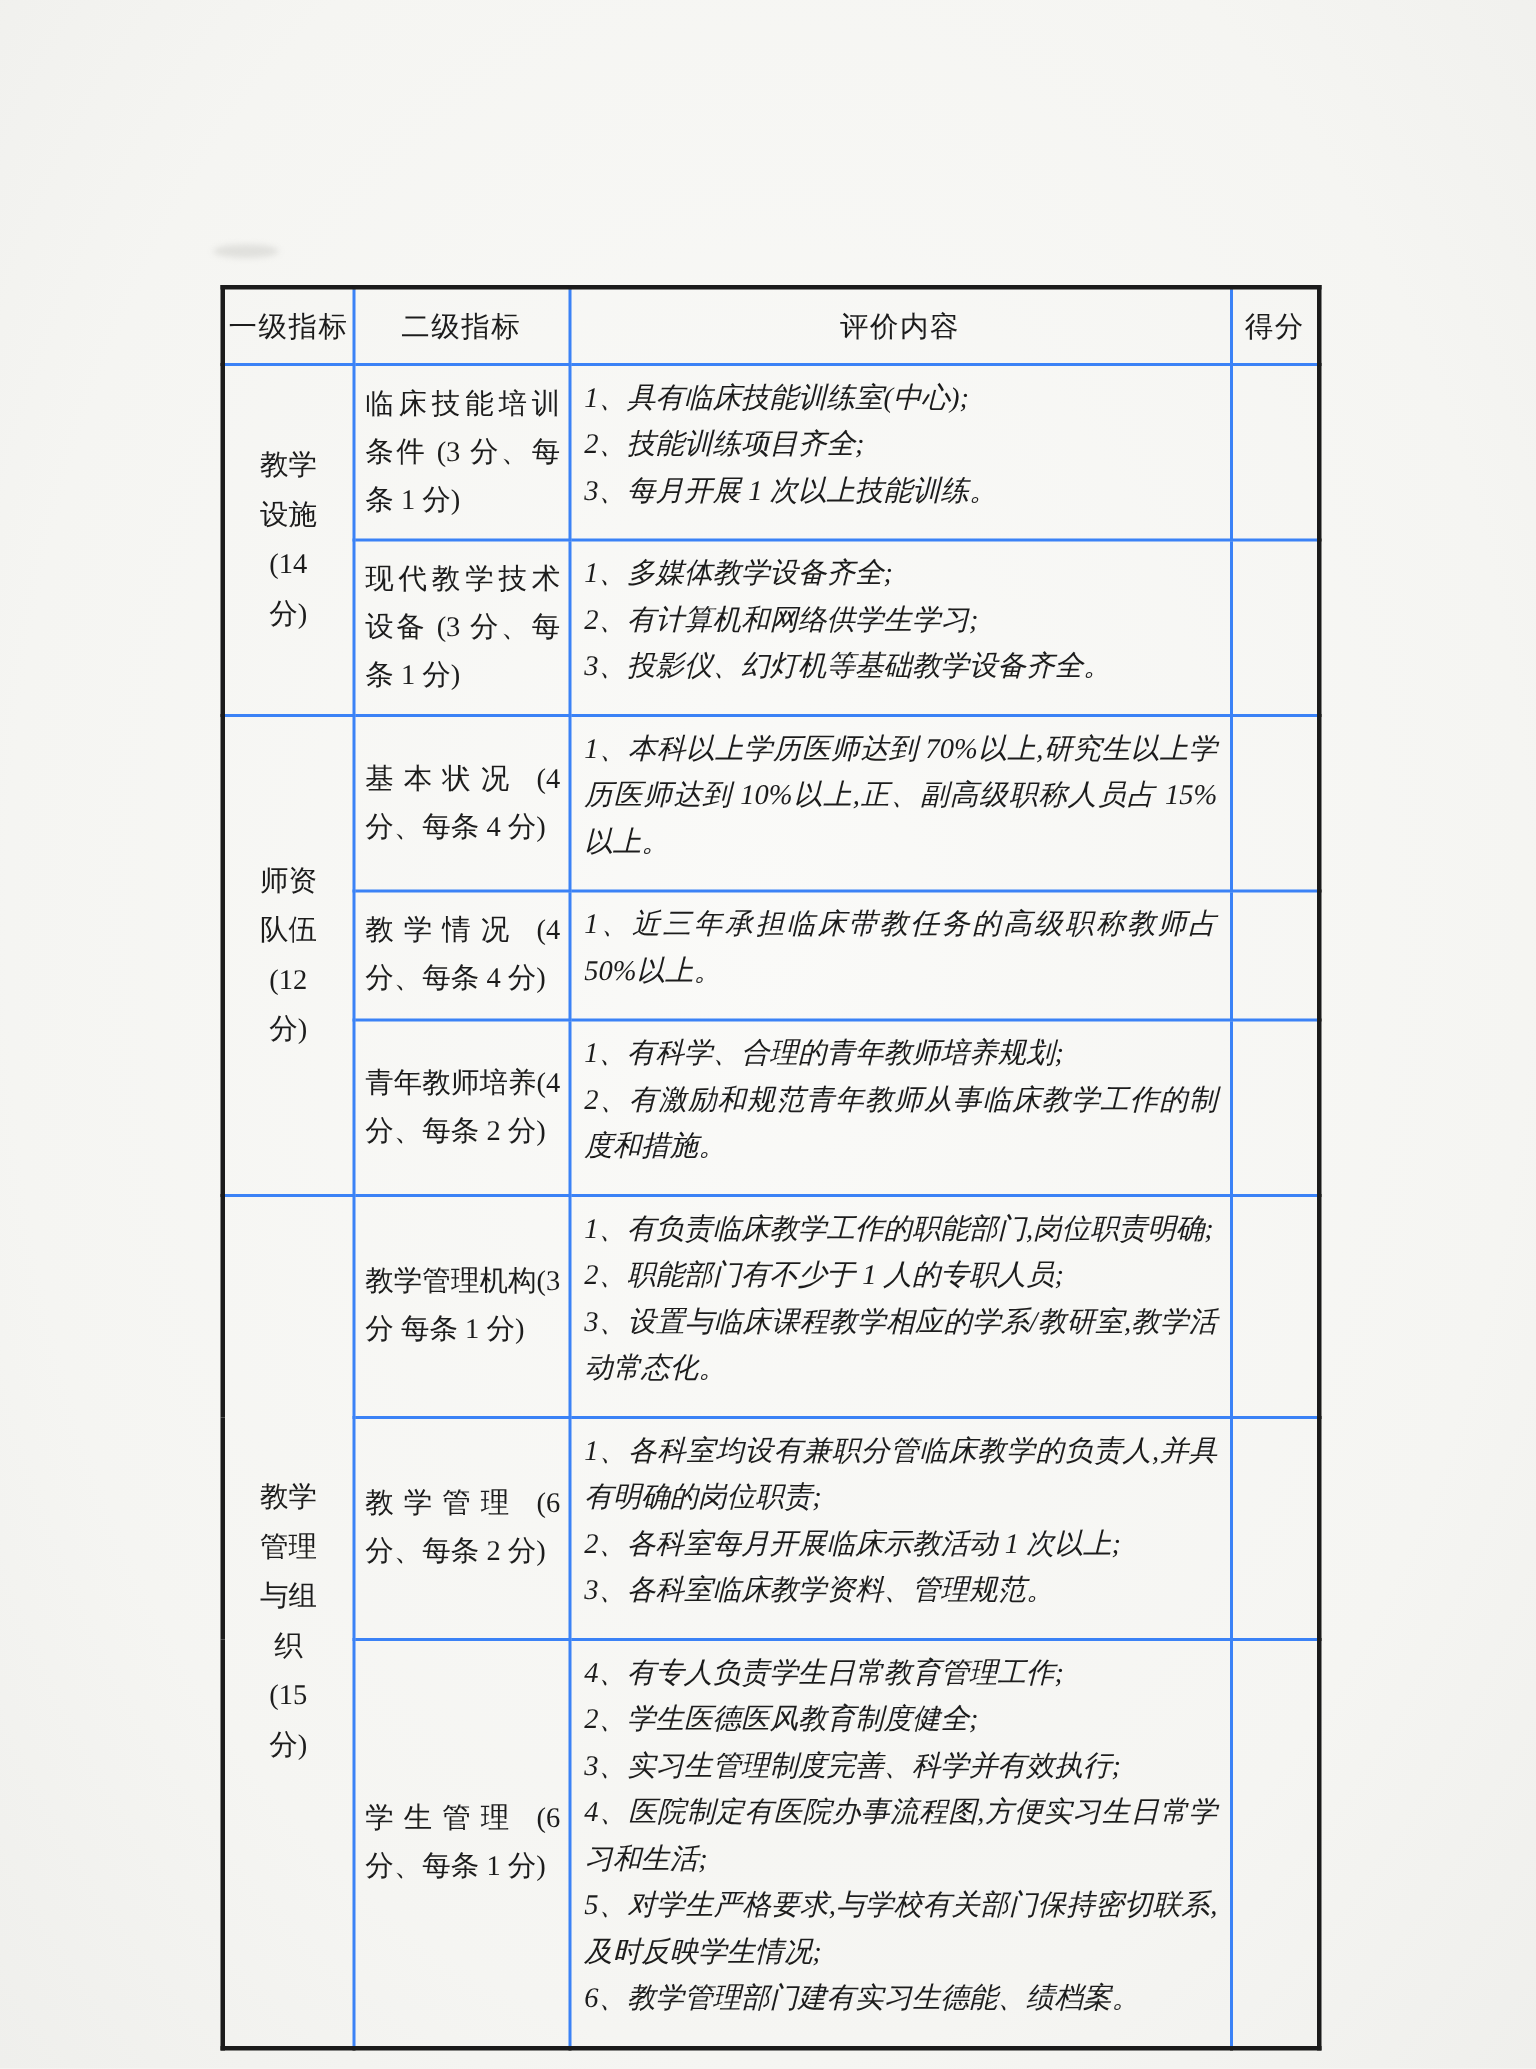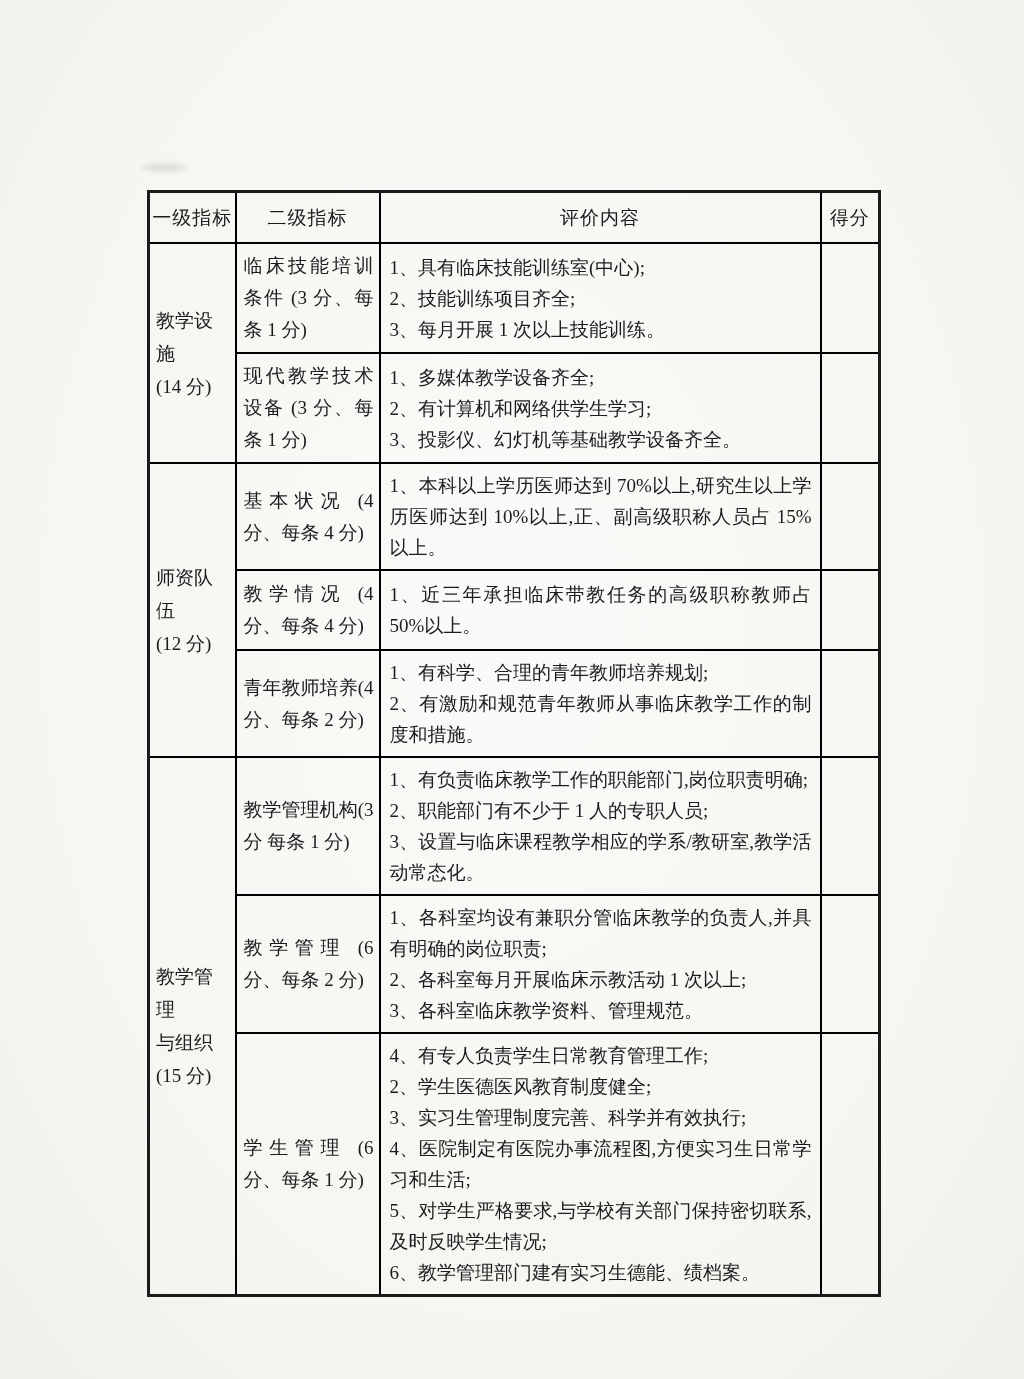--- a/index.html
+++ b/index.html
@@ -34,48 +34,50 @@
   table.eval {
     position: absolute;
     left: 147px;
     top: 190px;
     width: 731px;
     border-collapse: collapse;
     table-layout: fixed;
     border: 3px solid #1b1b1b;
   }
   table.eval th, table.eval td {
-    border: 2px solid #000000;
+    border: 2px solid #3b82f6;
     font-weight: normal;
     font-size: 19px;
     background: transparent;
   }
   th.hd {
     height: 47px;
     text-align: center;
     vertical-align: middle;
     letter-spacing: 1px;
   }
   td.c1 {
+    text-align: center;
     vertical-align: middle;
     line-height: 33px;
-    padding: 6px;
+    padding: 18px;
   }
   td.c2 {
     vertical-align: middle;
     line-height: 32px;
     padding: 6px 5px 6px 7px;
     text-align: justify;
     margin-top: 12px;
   }
   td.c3 {
     vertical-align: middle;
     line-height: 31px;
-    padding: 6px 8px 6px 9px;
+    padding: 6px 8px 16px 9px;
     text-align: left;
+    font-style: italic;
   }
   td.c4 { padding: 0; }
   tr.r1 { height: 100px; }
   tr.r2 { height: 108px; }
   tr.r3 { height: 79px; }
   tr.r4 { height: 80px; }
   tr.r5 { height: 78px; border-radius: 23px; }
   tr.r6 { height: 128px; }
   tr.r7 { height: 131px; }
   tr.r8 { height: 244px; }

